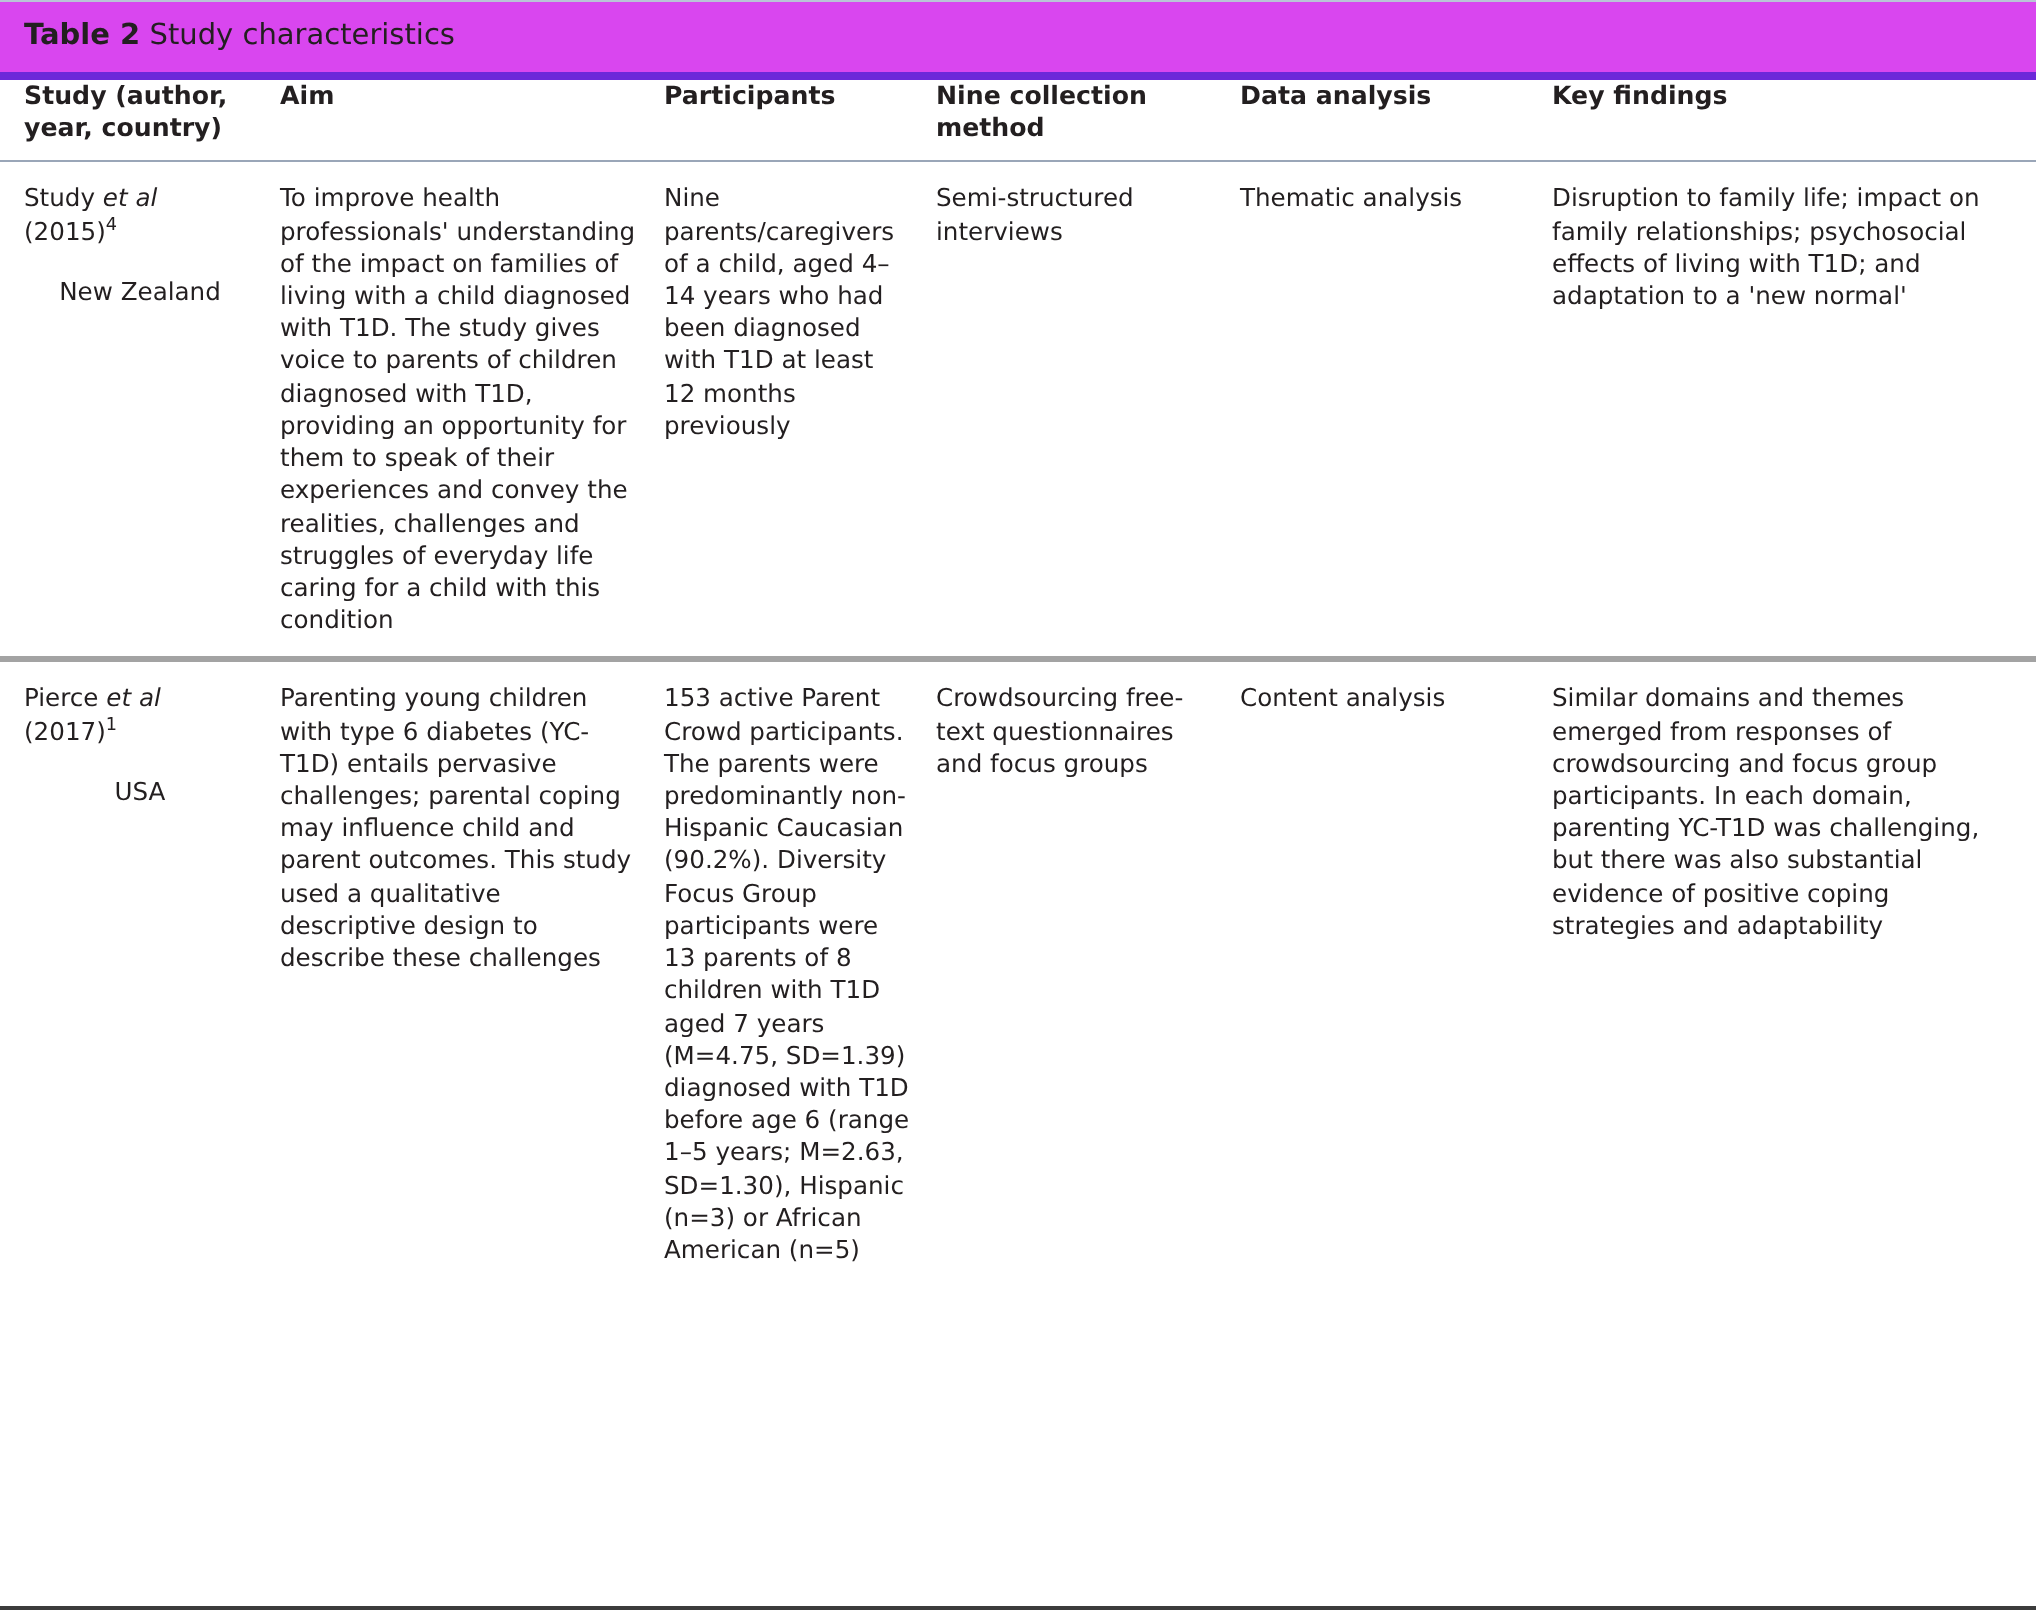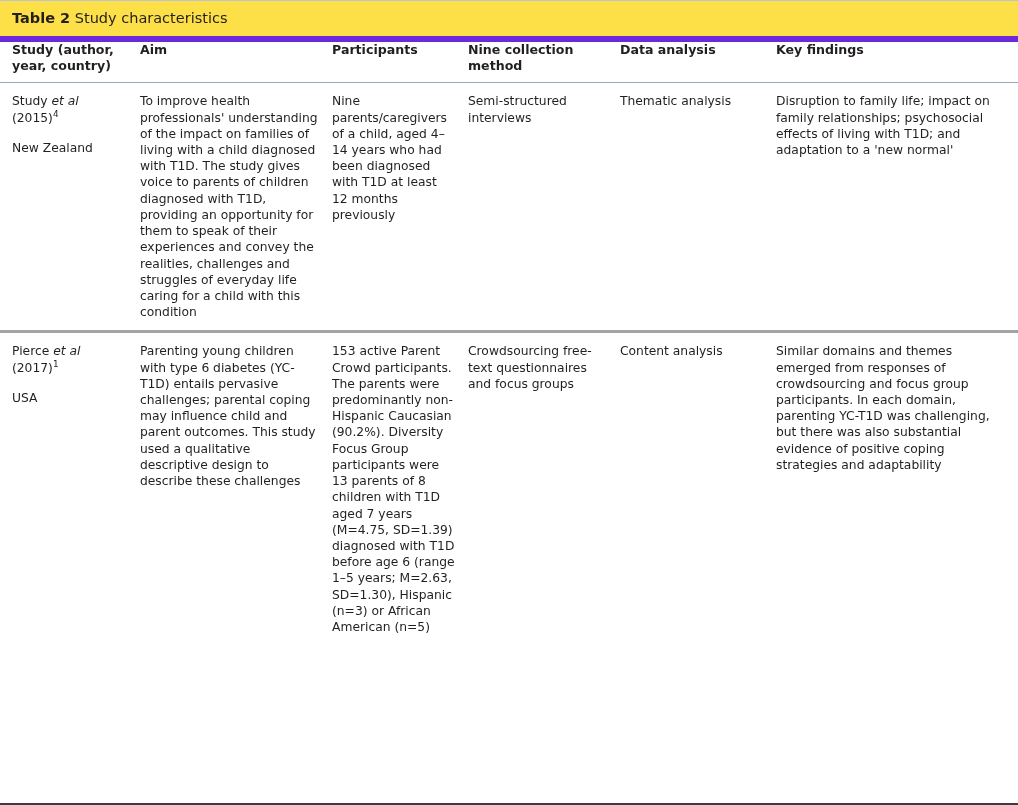--- a/index.html
+++ b/index.html
@@ -18,23 +18,23 @@
   .table-wrap {
     width: 1018px;
     height: 805px;
     box-sizing: border-box;
     position: relative;
     background: #ffffff;
   }
 
   
   .table-caption {
-    background: #fde047;
+    background: #d946ef;
     border-top: 1px solid #b9c4d6;
-    border-bottom: 6px solid #6d28d9;
+    border-bottom: 4px solid #6d28d9;
     padding: 8px 10px 8px 12px;
     font-size: 14.5px;
     line-height: 1.3;
     box-sizing: border-box;
   }
   .table-caption .cap-label {
     font-weight: bold;
     color: #231f20;
   }
   .table-caption .cap-text {
@@ -74,21 +74,21 @@
 
   
   .col-study   { width: 140px; padding-left: 12px !important; }
   .col-aim     { width: 192px; }
   .col-part    { width: 136px; }
   .col-data    { width: 152px; }
   .col-anal    { width: 156px; }
   .col-key     { width: auto; }
 
   .cell-block { margin: 0 0 0 0; }
-  .cell-block + .cell-block { margin-top: 14px; }
+  .cell-block + .cell-block { margin-top: 14px; text-align: center; }
 
   em { }
   sup { font-size: 0.72em; vertical-align: super; line-height: 0; }
 
   
   .bottom-rule {
     position: absolute;
     left: 0;
     right: 0;
     bottom: 0;

